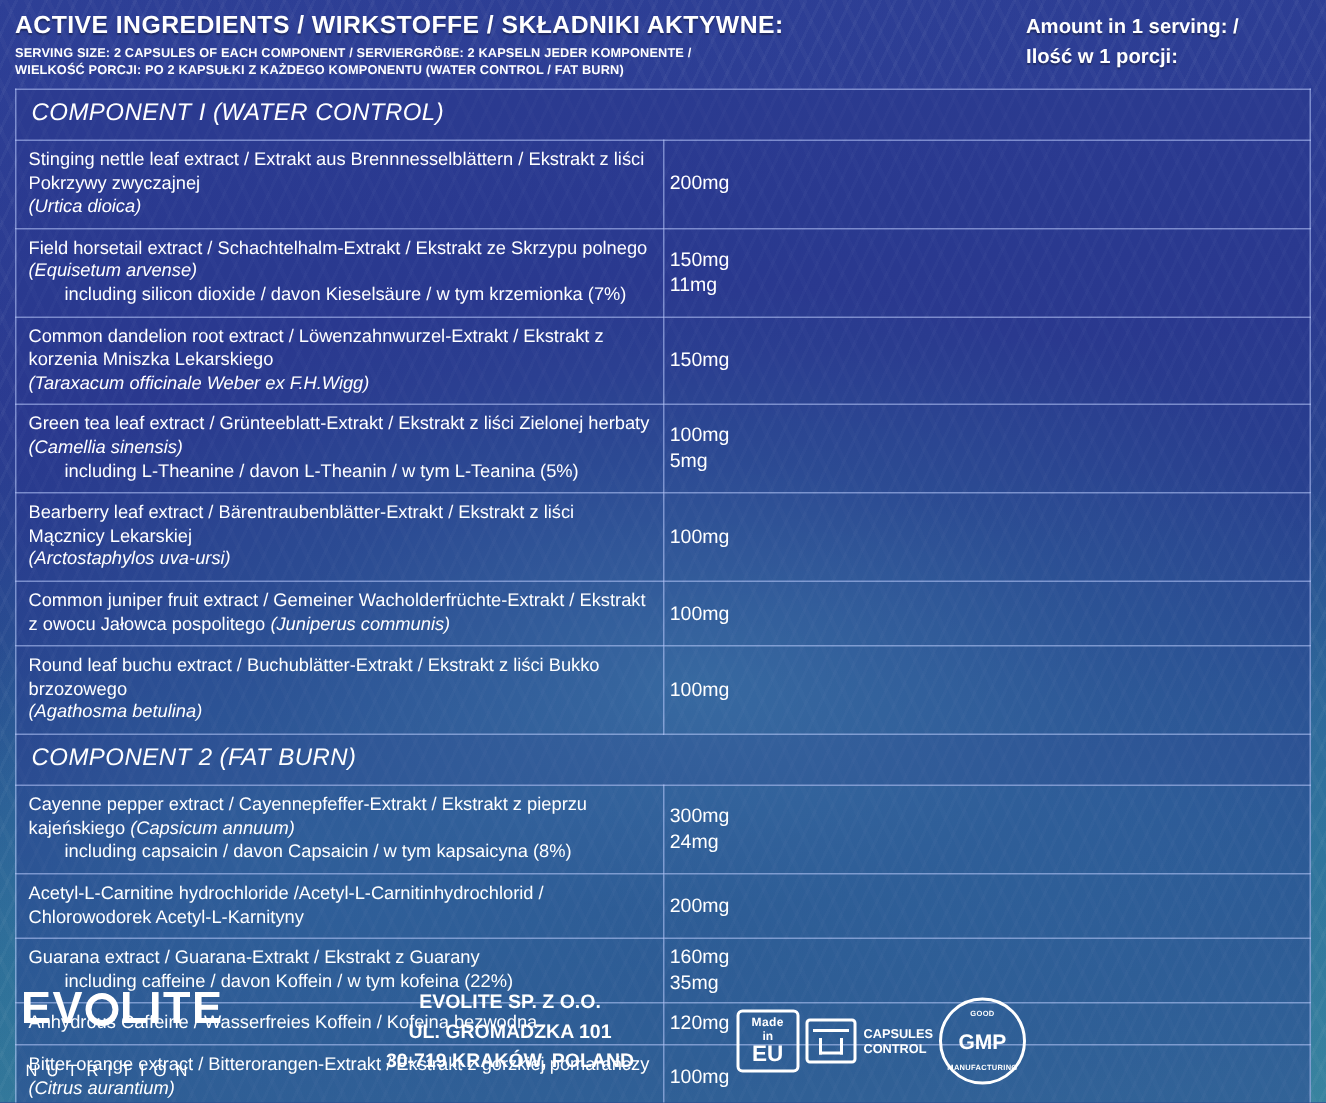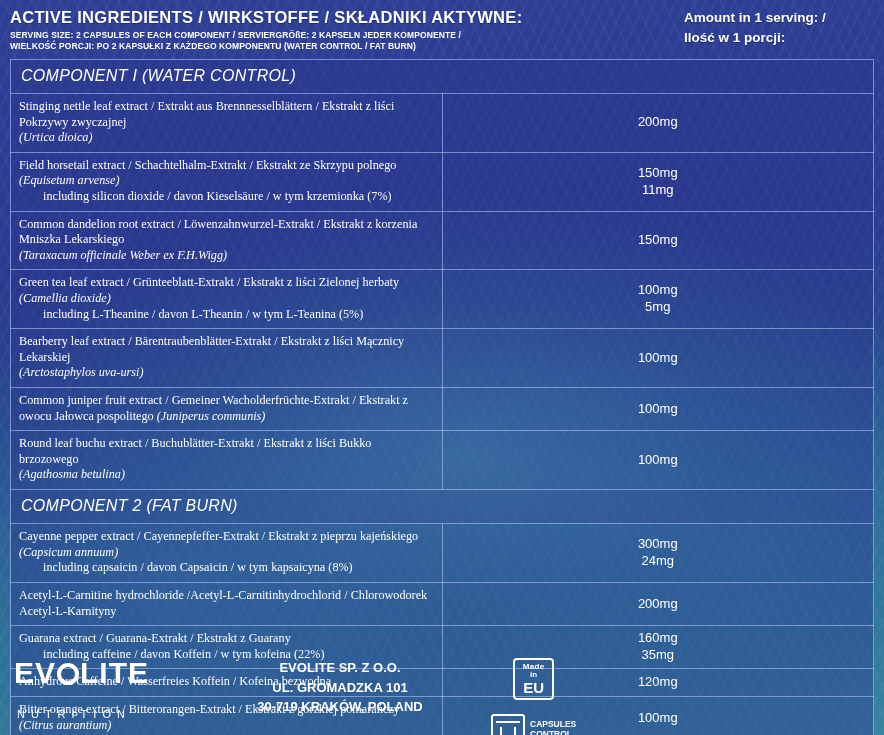--- a/index.html
+++ b/index.html
@@ -52,25 +52,25 @@
     width:864px;border-collapse:collapse;margin-top:6px;
     table-layout:fixed;
   }
   table.ing td{
     border:1px solid rgba(190,205,255,0.55);
     vertical-align:middle;
     background:rgba(41,56,140,0.42);
   }
   td.name{
     padding:5px 8px 6px 8px;
-    color:#ffffff;font-size:12.2px;line-height:1.28;font-family:Liberation Serif, serif;
+    color:#ffffff;font-size:12.2px;line-height:1.28;
   }
   td.amt{
     width:148px;
-    text-align:center;
+    text-align:left;
     color:#ffffff;font-size:13px;line-height:1.3;
     padding:4px 4px;
   }
   tr.section td{
     background:rgba(41,56,140,0.5);
     padding:7px 10px 8px 10px;
   }
   .section-title{
     color:#ffffff;font-size:16px;font-style:italic;font-weight:normal;
     letter-spacing:.3px;
@@ -94,21 +94,21 @@
     box-sizing:border-box;
   }
   .logo-sub{
     color:#ffffff;font-size:11px;letter-spacing:6px;margin-top:20px;
     padding-left:3px;
   }
   .addr{
     color:#ffffff;font-size:13px;font-weight:bold;line-height:1.5;
     text-align:center;width:250px;
   }
-  .badges{display:flex;align-items:center;gap:14px;padding-left:26px;flex-direction:column;}
+  .badges{display:flex;align-items:center;gap:4px;padding-left:26px;}
   .badge-eu{
     color:#fff;border:2px solid #fff;border-radius:4px;
     padding:3px 8px;text-align:center;line-height:1.05;
     display:flex;flex-direction:column;align-items:center;
   }
   .badge-eu .made{font-size:8px;font-weight:bold;letter-spacing:.3px;}
   .badge-eu .in{font-size:8px;font-weight:bold;}
   .badge-eu .eu{font-size:15px;font-weight:bold;line-height:1;}
   .badge-box{display:flex;align-items:center;gap:5px;}
   .box-icon{
@@ -189,21 +189,21 @@
             <span>Common dandelion root extract / Löwenzahnwurzel-Extrakt / Ekstrakt z korzenia Mniszka Lekarskiego</span>
             <div class="ital">(Taraxacum officinale Weber ex F.H.Wigg)</div>
           </td>
           <td class="amt">
             <div>150mg</div>
           </td>
         </tr>
 
         <tr>
           <td class="name">
-            <span>Green tea leaf extract / Grünteeblatt-Extrakt / Ekstrakt z liści Zielonej herbaty </span><span class="ital">(Camellia dioxide)</span>
+            <span>Green tea leaf extract / Grünteeblatt-Extrakt / Ekstrakt z liści Zielonej herbaty </span><span class="ital">(Camellia sinensis)</span>
             <span class="indent">including L-Theanine / davon L-Theanin / w tym L-Teanina (5%)</span>
           </td>
           <td class="amt">
             <div>100mg</div>
             <div>5mg</div>
           </td>
         </tr>
 
         <tr>
           <td class="name">

